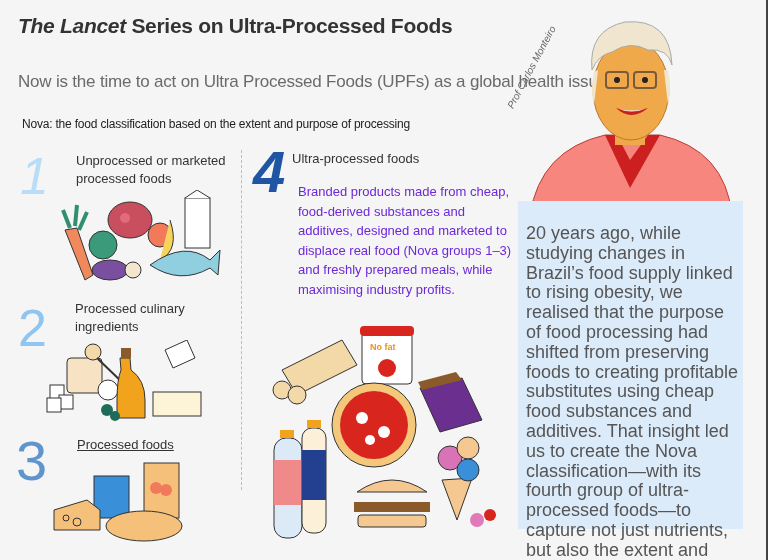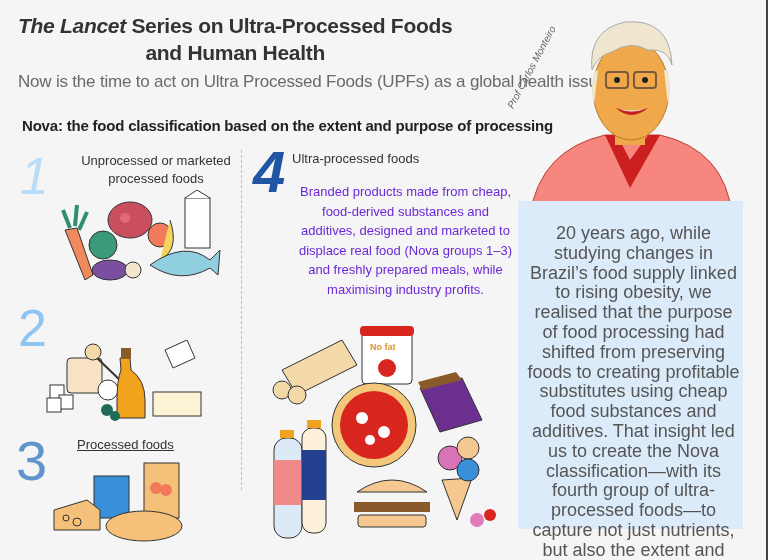--- a/index.html
+++ b/index.html
@@ -1,22 +1,22 @@
 <!DOCTYPE html>
 <html><head>
 <meta charset="utf-8">
 <style>
   html,body{margin:0;padding:0;}
   body{width:768px;height:560px;overflow:hidden;background:#f4f4f4;font-family:"Liberation Sans","DejaVu Sans",sans-serif;position:relative;}
-  .page{position:absolute;left:0;top:0;width:766px;height:560px;background:#f5f5f5;text-align:center;}
+  .page{position:absolute;left:0;top:0;width:766px;height:560px;background:#f5f5f5;}
   .edge{position:absolute;right:0;top:0;width:2px;height:560px;background:#444;}
   .title{position:absolute;left:18px;top:12px;font-size:21px;line-height:27px;color:#333;font-weight:bold;letter-spacing:-0.3px;}
   .title i{font-style:italic;}
   .subtitle{position:absolute;left:18px;top:72px;font-size:17px;color:#6a6a6a;letter-spacing:-0.2px;}
-  .nova-heading{position:absolute;left:22px;top:117px;font-size:15px;font-weight:bold;color:#222;letter-spacing:-0.2px;}
+  .nova-heading{position:absolute;left:22px;top:117px;font-size:12px;font-weight:normal;color:#222;letter-spacing:-0.2px;}
   .divider{position:absolute;left:241px;top:150px;width:0;height:340px;border-left:1px dashed #bbb;}
   .num{position:absolute;font-size:52px;line-height:52px;font-family:"Liberation Sans",sans-serif;}
   .n1{left:20px;top:150px;color:#b9dcf7;font-style:italic;}
   .n2{left:18px;top:302px;color:#8ec5f2;}
   .n3{left:16px;top:435px;color:#5f95cc;font-size:56px;}
   .n4{left:253px;top:146px;color:#1f55a3;font-style:italic;font-weight:bold;font-size:58px;}
   .glabel{position:absolute;font-size:13px;line-height:18px;color:#333;}
   .g1l{left:76px;top:152px;width:160px;}
   .g2l{left:75px;top:300px;width:160px;}
   .g3l{left:77px;top:436px;text-decoration:underline;}
@@ -27,21 +27,20 @@
   .sig{position:absolute;left:505px;top:105px;font-size:10px;color:#666;transform:rotate(-62deg);transform-origin:left top;font-style:italic;}
   svg{position:absolute;}
 </style>
 </head>
 <body>
 
 <div class="page">
 
   <div class="title">
     <i>The Lancet</i><span> Series on Ultra-Processed Foods</span><br>
-    <span>and Human Health</span>
   </div>
   <div class="subtitle">Now is the time to act on Ultra Processed Foods (UPFs)  as a global health issue.</div>
   <div class="nova-heading">Nova: the food classification based on the extent and purpose of processing</div>
 
   <div class="divider"></div>
 
   <div class="num n1">1</div>
   <div class="glabel g1l">Unprocessed or marketed processed foods</div>
   <svg style="left:55px;top:190px" width="170" height="100" viewBox="0 0 170 100">
     <path d="M10 40 L30 90 L38 85 L22 38 Z" fill="#f08a5d" stroke="#333" stroke-width="1"></path>
@@ -52,20 +51,21 @@
     <ellipse cx="55" cy="80" rx="18" ry="10" fill="#7b4fa0" stroke="#333"></ellipse>
     <circle cx="78" cy="80" r="8" fill="#f3e6cf" stroke="#333"></circle>
     <circle cx="105" cy="45" r="12" fill="#f07a5a" stroke="#333"></circle>
     <path d="M115 30 Q125 60 105 70" stroke="#333" stroke-width="1" fill="#f6d35b"></path>
     <rect x="130" y="8" width="25" height="50" fill="#fff" stroke="#333"></rect>
     <path d="M130 8 L142 0 L155 8" fill="#fff" stroke="#333"></path>
     <path d="M95 75 Q130 50 155 70 L165 60 L163 85 L155 78 Q125 95 95 75 Z" fill="#8fcfe0" stroke="#333"></path>
   </svg>
 
   <div class="num n2">2</div>
+  <div class="glabel g2l">Processed culinary ingredients</div>
   <svg style="left:45px;top:340px" width="170" height="85" viewBox="0 0 170 85">
     <rect x="22" y="18" width="35" height="35" rx="4" fill="#f7e3c3" stroke="#333"></rect>
     <rect x="5" y="45" width="14" height="14" fill="#fff" stroke="#333"></rect>
     <rect x="14" y="55" width="14" height="14" fill="#fff" stroke="#333"></rect>
     <rect x="2" y="58" width="14" height="14" fill="#fff" stroke="#333"></rect>
     <circle cx="48" cy="12" r="8" fill="#f3d9a8" stroke="#333"></circle>
     <path d="M52 18 L80 45" stroke="#333" stroke-width="2"></path>
     <circle cx="63" cy="50" r="10" fill="#fff" stroke="#333"></circle>
     <path d="M75 18 L85 18 L86 30 Q100 40 100 60 L100 78 L72 78 L72 60 Q72 40 76 30 Z" fill="#f2a31e" stroke="#333"></path>
     <rect x="76" y="8" width="10" height="10" fill="#8b5a2b"></rect>

